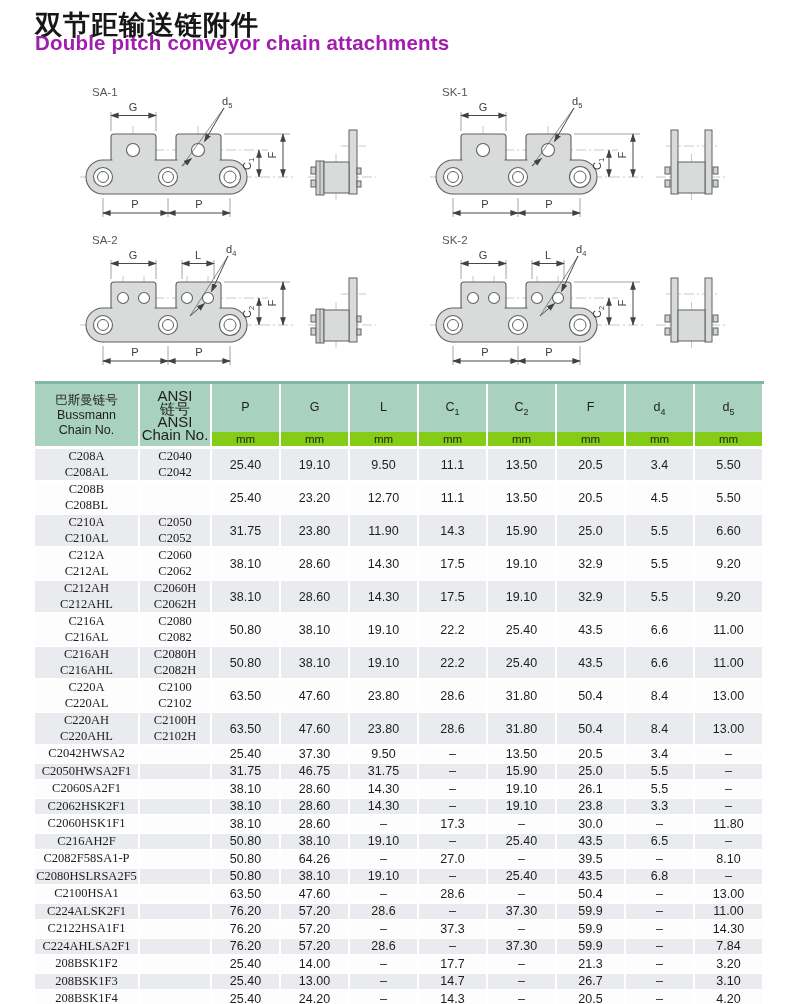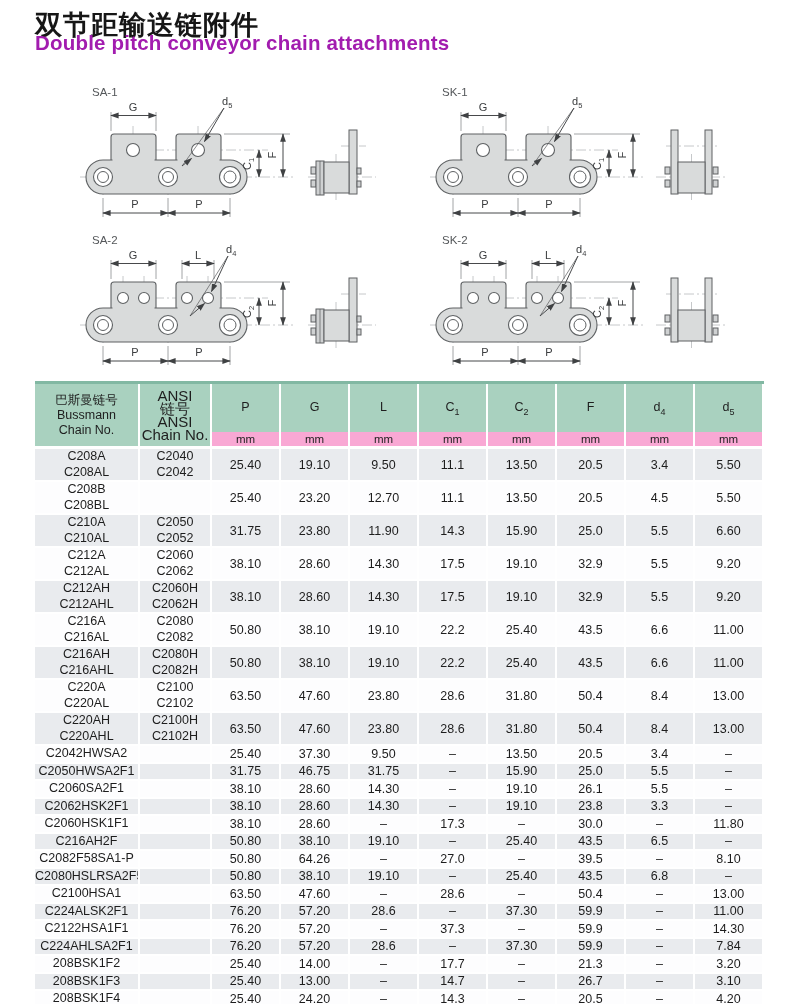--- a/index.html
+++ b/index.html
@@ -31,32 +31,32 @@
   .sv2{fill:#cfd1d2;stroke:#5e6163;stroke-width:1;}
 
   .tablewrap{position:absolute;left:35px;top:381px;width:729px;}
   table{border-collapse:separate;border-spacing:0;table-layout:fixed;width:729px;
         border-top:3px solid #82b8a3;}
   th,td{box-sizing:border-box;border-right:2px solid #ffffff;padding:0;margin:0;
         text-align:center;vertical-align:middle;overflow:hidden;}
   thead th{background:#a9d1bf;font-weight:normal;color:#1e1e1e;}
   tr.hlabels{height:48px;padding-left:8px;}
   tr.hunits{height:17px;}
-  tr.hunits td{background:#f9a8d4;border-bottom:3px solid #ffffff;font-size:11.5px;color:#1e1e1e;}
+  tr.hunits td{background:#84cc16;border-bottom:3px solid #ffffff;font-size:11.5px;color:#1e1e1e;}
   th.c1h,th.c2h{border-bottom:3px solid #ffffff;}
   th.c1h div{line-height:15px;font-size:12.5px;}
   th.c2h div{line-height:13px;font-size:15px;}
   th.colh{font-size:12.5px;}
   th.colh sub{font-size:9px;}
   tbody td{font-size:12.5px;color:#1d1d1d;border-bottom:2px solid #ffffff;}
   tr.shade td{background:#e9ebee;}
   tr.lite td{background:#fdfdfe;}
   tr.pair td{height:33px;}
   tr.single td{height:16.5px;}
-  td.chain div,td.ansi div{line-height:15.5px;}
+  td.chain div,td.ansi div{line-height:15.5px;font-family:Liberation Serif, serif;}
 </style>
 </head>
 <body>
 
 <div class="title-zh">双节距输送链附件</div>
 <div class="title-en">Double pitch conveyor chain attachments</div>
 
 <svg id="svg-sa1" class="diag" width="310" height="142" viewBox="0 0 310 142">
   <defs>
     <marker id="arA" viewBox="0 0 10 10" refX="9" refY="5" markerWidth="8.5" markerHeight="8.5" orient="auto-start-reverse">

